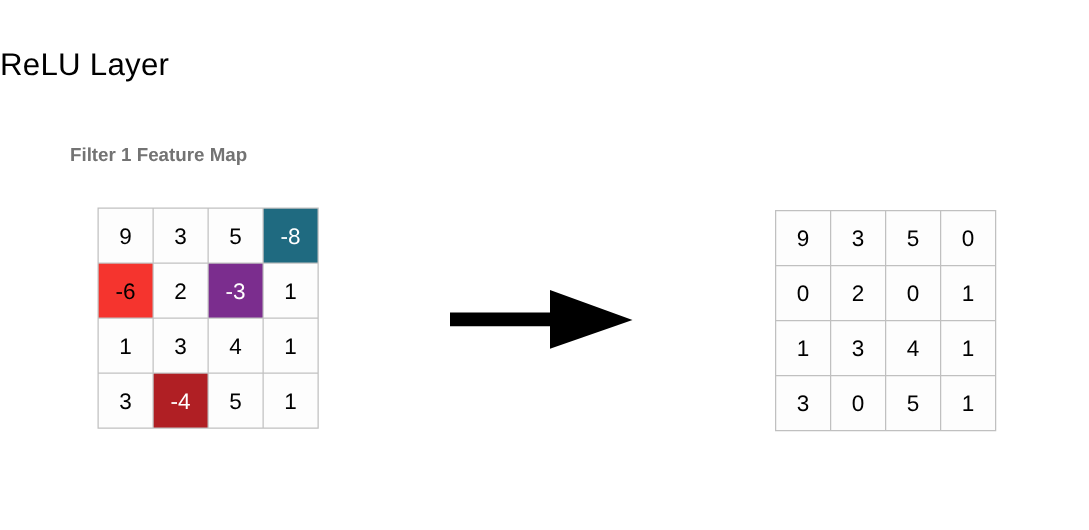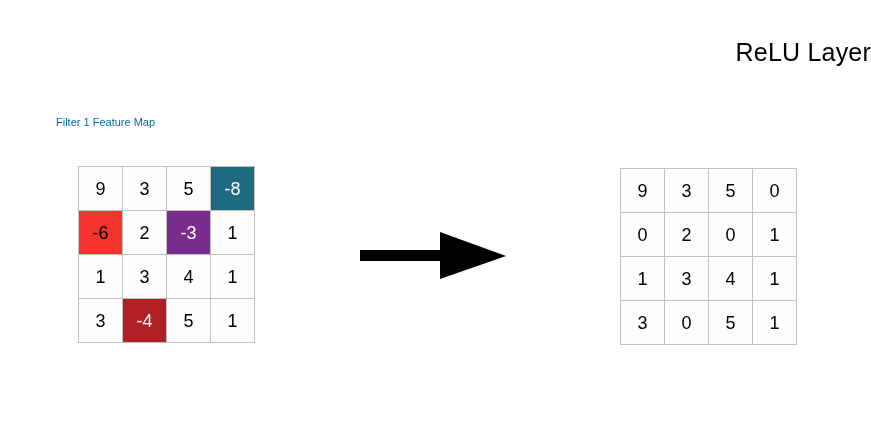--- a/index.html
+++ b/index.html
@@ -17,36 +17,36 @@
     font-family: "Liberation Sans", "DejaVu Sans", sans-serif;
     color: #000000;
   }
 
   
   #page-title {
     position: absolute;
     left: 0;
     top: 38px;
     width: 871px;
-    text-align: right;
+    text-align: left;
     font-size: 25px;
     font-weight: 400;
     letter-spacing: 0.2px;
     color: #000000;
     white-space: nowrap;
   }
 
   
   #feature-map-heading {
     position: absolute;
     left: 56px;
     top: 116px;
-    font-size: 11px;
-    font-weight: 400;
-    color: #0369a1;
+    font-size: 15px;
+    font-weight: 700;
+    color: #737373;
     white-space: nowrap;
   }
 
   
   .matrix {
     position: absolute;
     display: grid;
     grid-template-columns: repeat(4, 43px);
     grid-template-rows: repeat(4, 43px);
     background: #c0c0c0;

